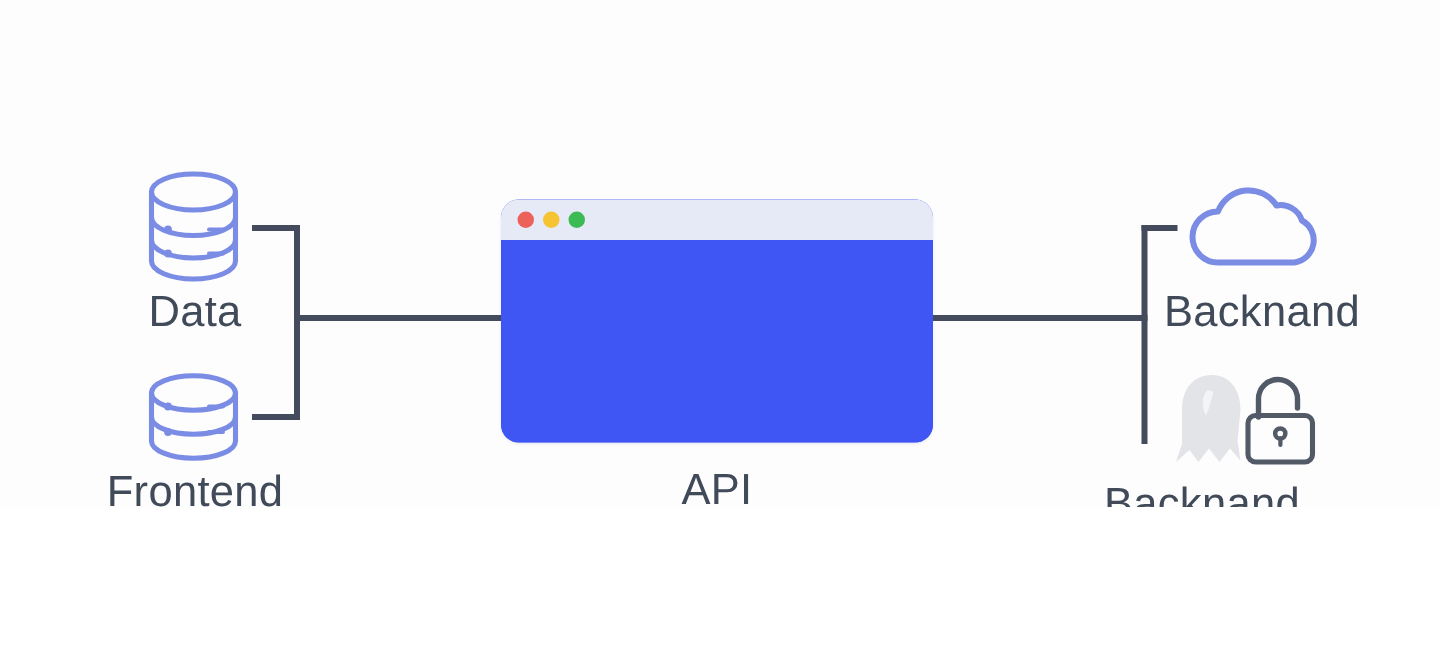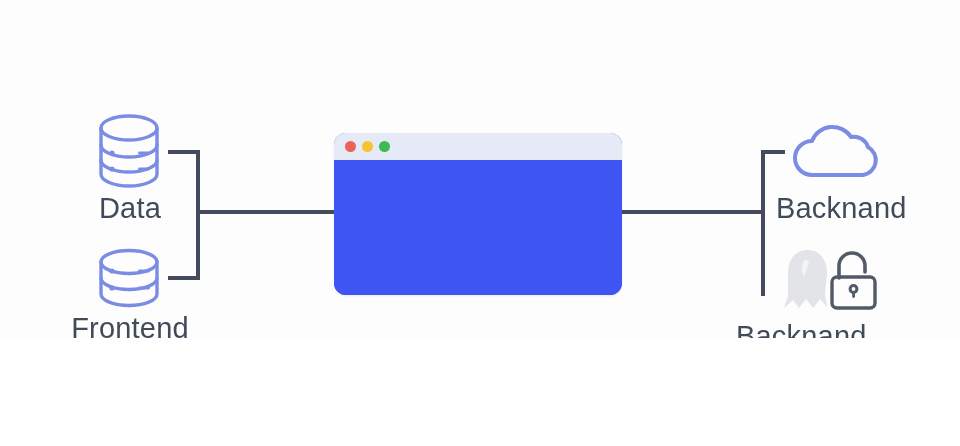--- a/index.html
+++ b/index.html
@@ -124,20 +124,21 @@
 
   <div id="api-window">
     <div id="api-titlebar">
       <span class="dot" style="background:#ec625a;"></span>
       <span class="dot" style="background:#f6c333;"></span>
       <span class="dot" style="background:#3cba54;"></span>
     </div>
     <div id="api-body"></div>
   </div>
 
+  <div class="label center" style="left:398px; top:313px; width:160px;">API</div>
 
   <div class="conn h" style="left:622px; top:210px; width:143px;"></div>
   <div class="conn v" style="left:761px; top:150px; height:146px;"></div>
   <div class="conn h" style="left:761px; top:150px; width:24px;"></div>
 
   <div class="node" style="left:789px; top:123px;">
     <svg class="icon-svg" width="94" height="56" viewBox="0 0 94 56">
       <path d="M23 52 A17 17 0 0 1 23 18 A22 22 0 0 1 62 14 A15 15 0 0 1 79 24 A15 15 0 0 1 74 52 Z" fill="none" stroke="#7b8ce4" stroke-width="4" stroke-linejoin="round" stroke-linecap="round"></path>
     </svg>
   </div>

